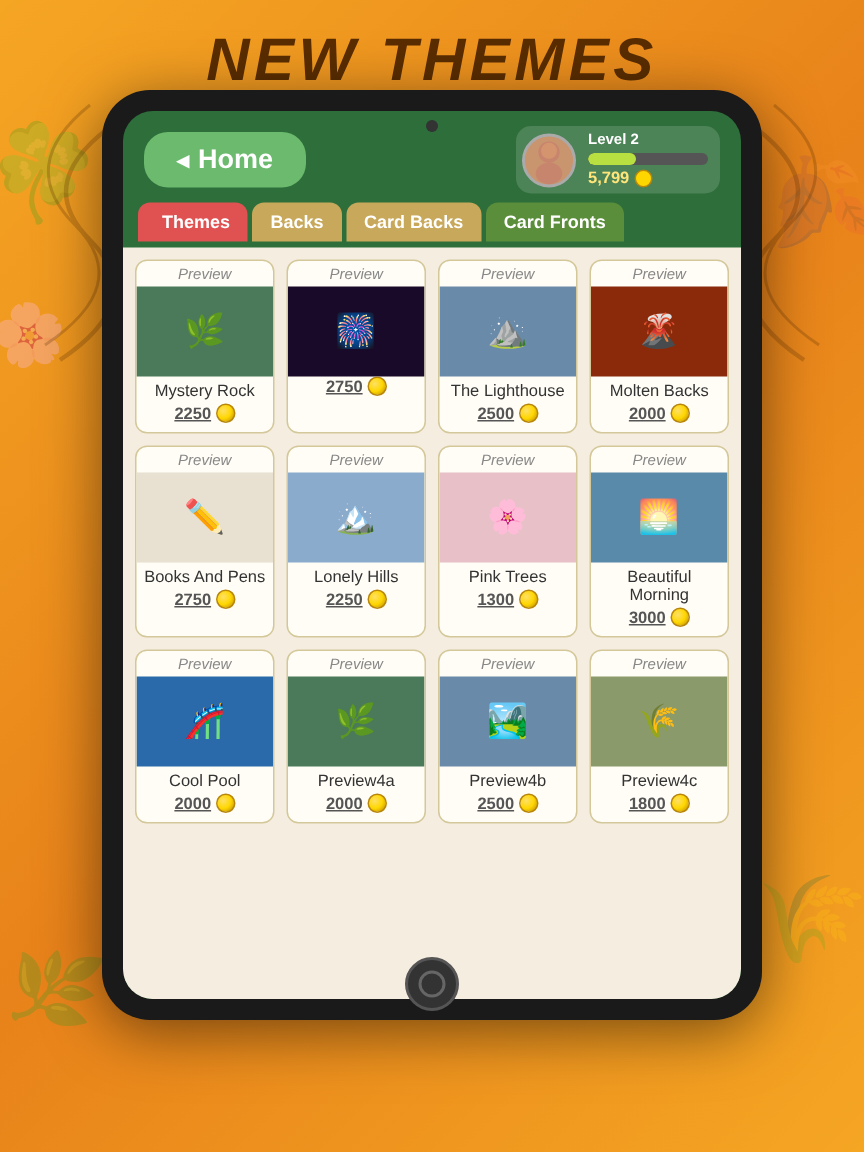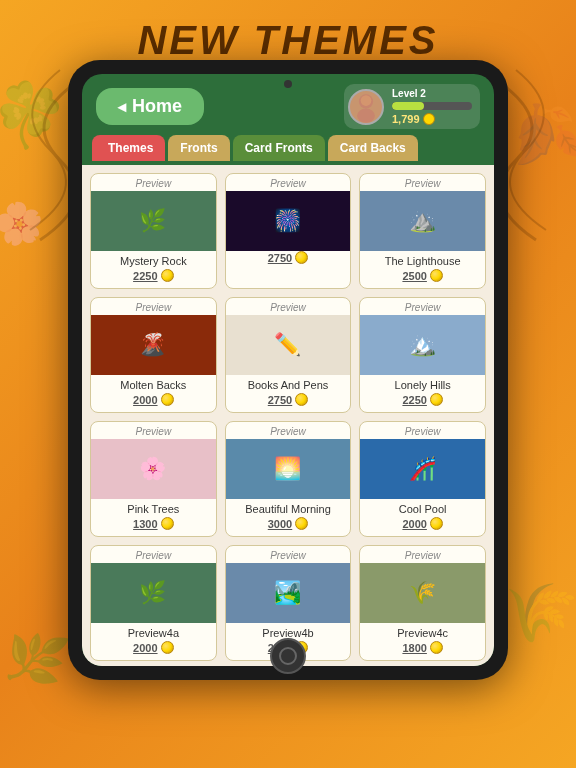--- a/index.html
+++ b/index.html
@@ -168,21 +168,21 @@
     .content-area {
       flex: 1;
       background: #f5ede0;
       border-radius: 0 0 18px 18px;
       overflow-y: auto;
       padding: 8px;
     }
 
     .grid {
       display: grid;
-      grid-template-columns: repeat(3, 1fr);
+      grid-template-columns: repeat(4, 1fr);
       gap: 8px;
     }
 
     .theme-card {
       background: #fffdf5;
       border-radius: 8px;
       border: 1.5px solid #d4c89a;
       overflow: hidden;
       display: flex;
       flex-direction: column;
@@ -312,32 +312,32 @@
             <ellipse cx="18" cy="30" rx="10" ry="8" fill="#c8856e"></ellipse>
             <circle cx="18" cy="13" r="6" fill="#d4956e"></circle>
           </svg>
         </div>
         <div class="player-info">
           <div class="level-label">Level 2</div>
           <div class="xp-bar-bg">
             <div class="xp-bar-fill" style="width:40%"></div>
           </div>
           <div class="score-row">
-            <span>1,799</span>
+            <span>5,799</span>
             <span class="coin-icon"></span>
           </div>
         </div>
       </div>
     </div>
 
     <div class="tabs">
       <button class="tab tab-themes">Themes</button>
-      <button class="tab tab-tables">Fronts</button>
+      <button class="tab tab-tables">Backs</button>
+      <button class="tab tab-card-backs">Card Backs</button>
       <button class="tab tab-card-fronts">Card Fronts</button>
-      <button class="tab tab-card-backs">Card Backs</button>
     </div>
 
     <div class="content-area">
       <div class="grid" id="themes-grid">
           <div class="theme-card">
             <div class="preview-label">Preview</div>
             <div class="theme-img-placeholder" style="background: rgb(74, 122, 90);">🌿</div>
             <div class="theme-name">Mystery Rock</div>
             <div class="theme-price">
               <span>2250</span>

